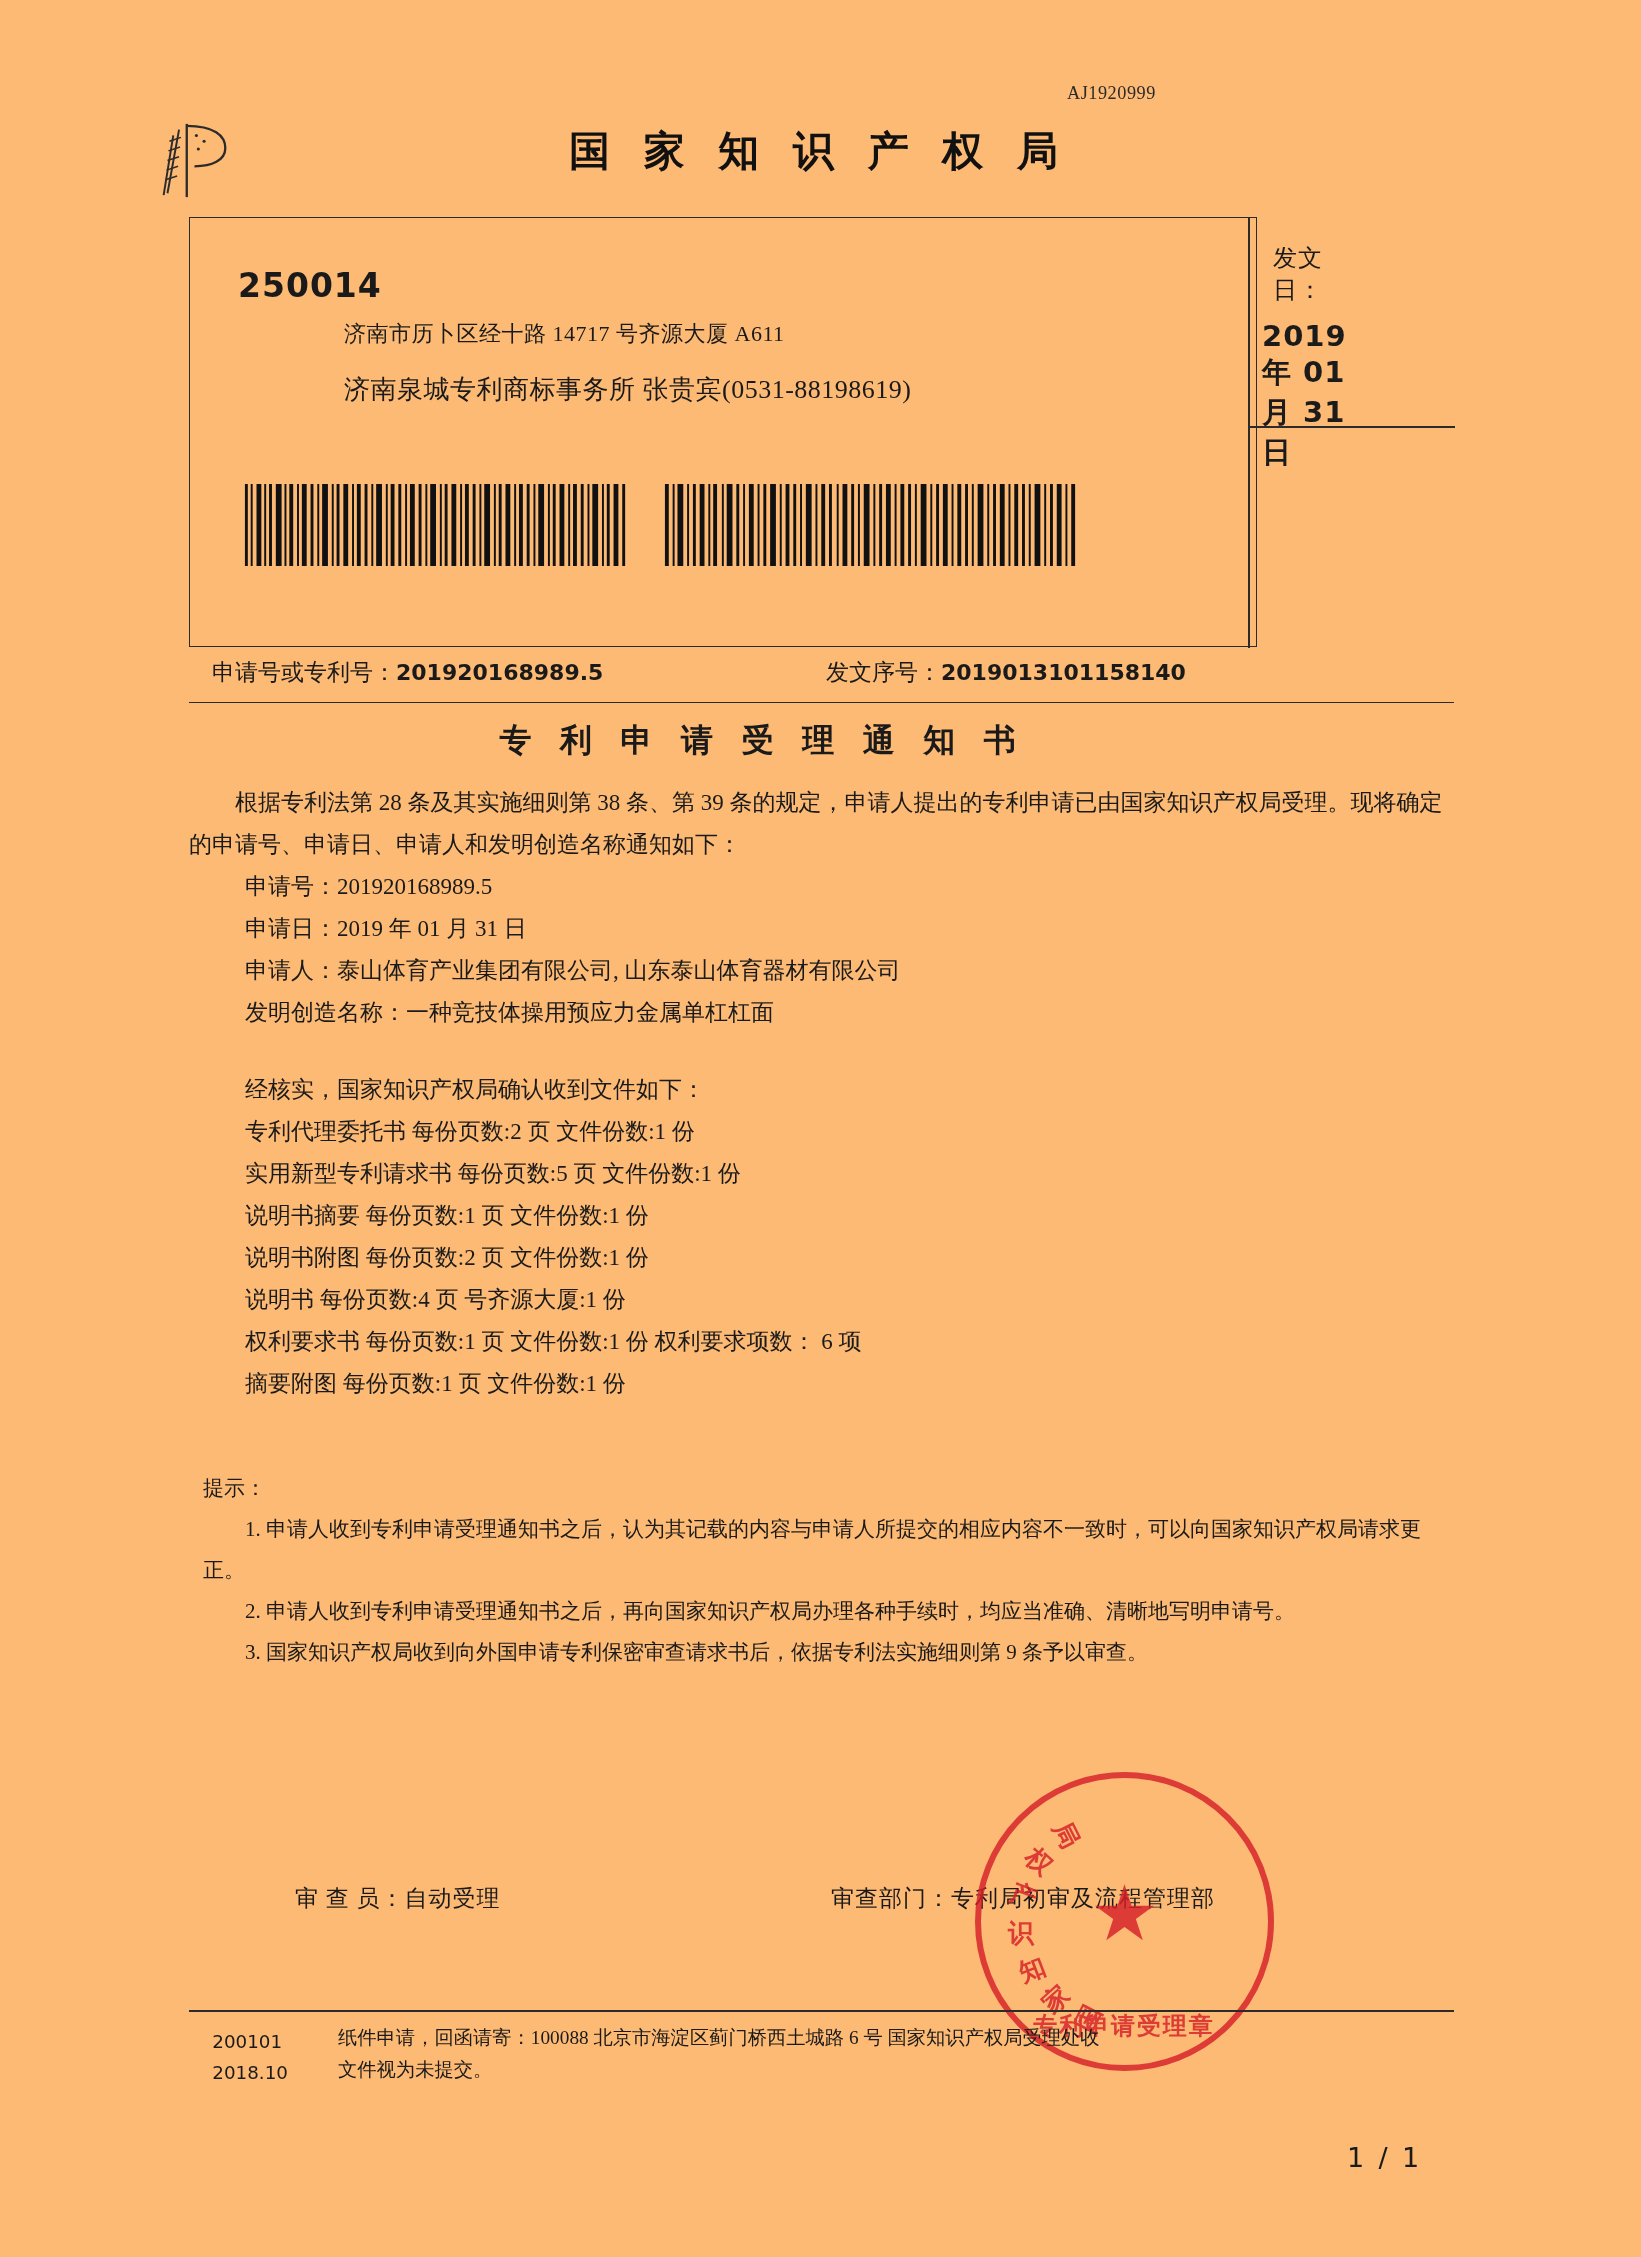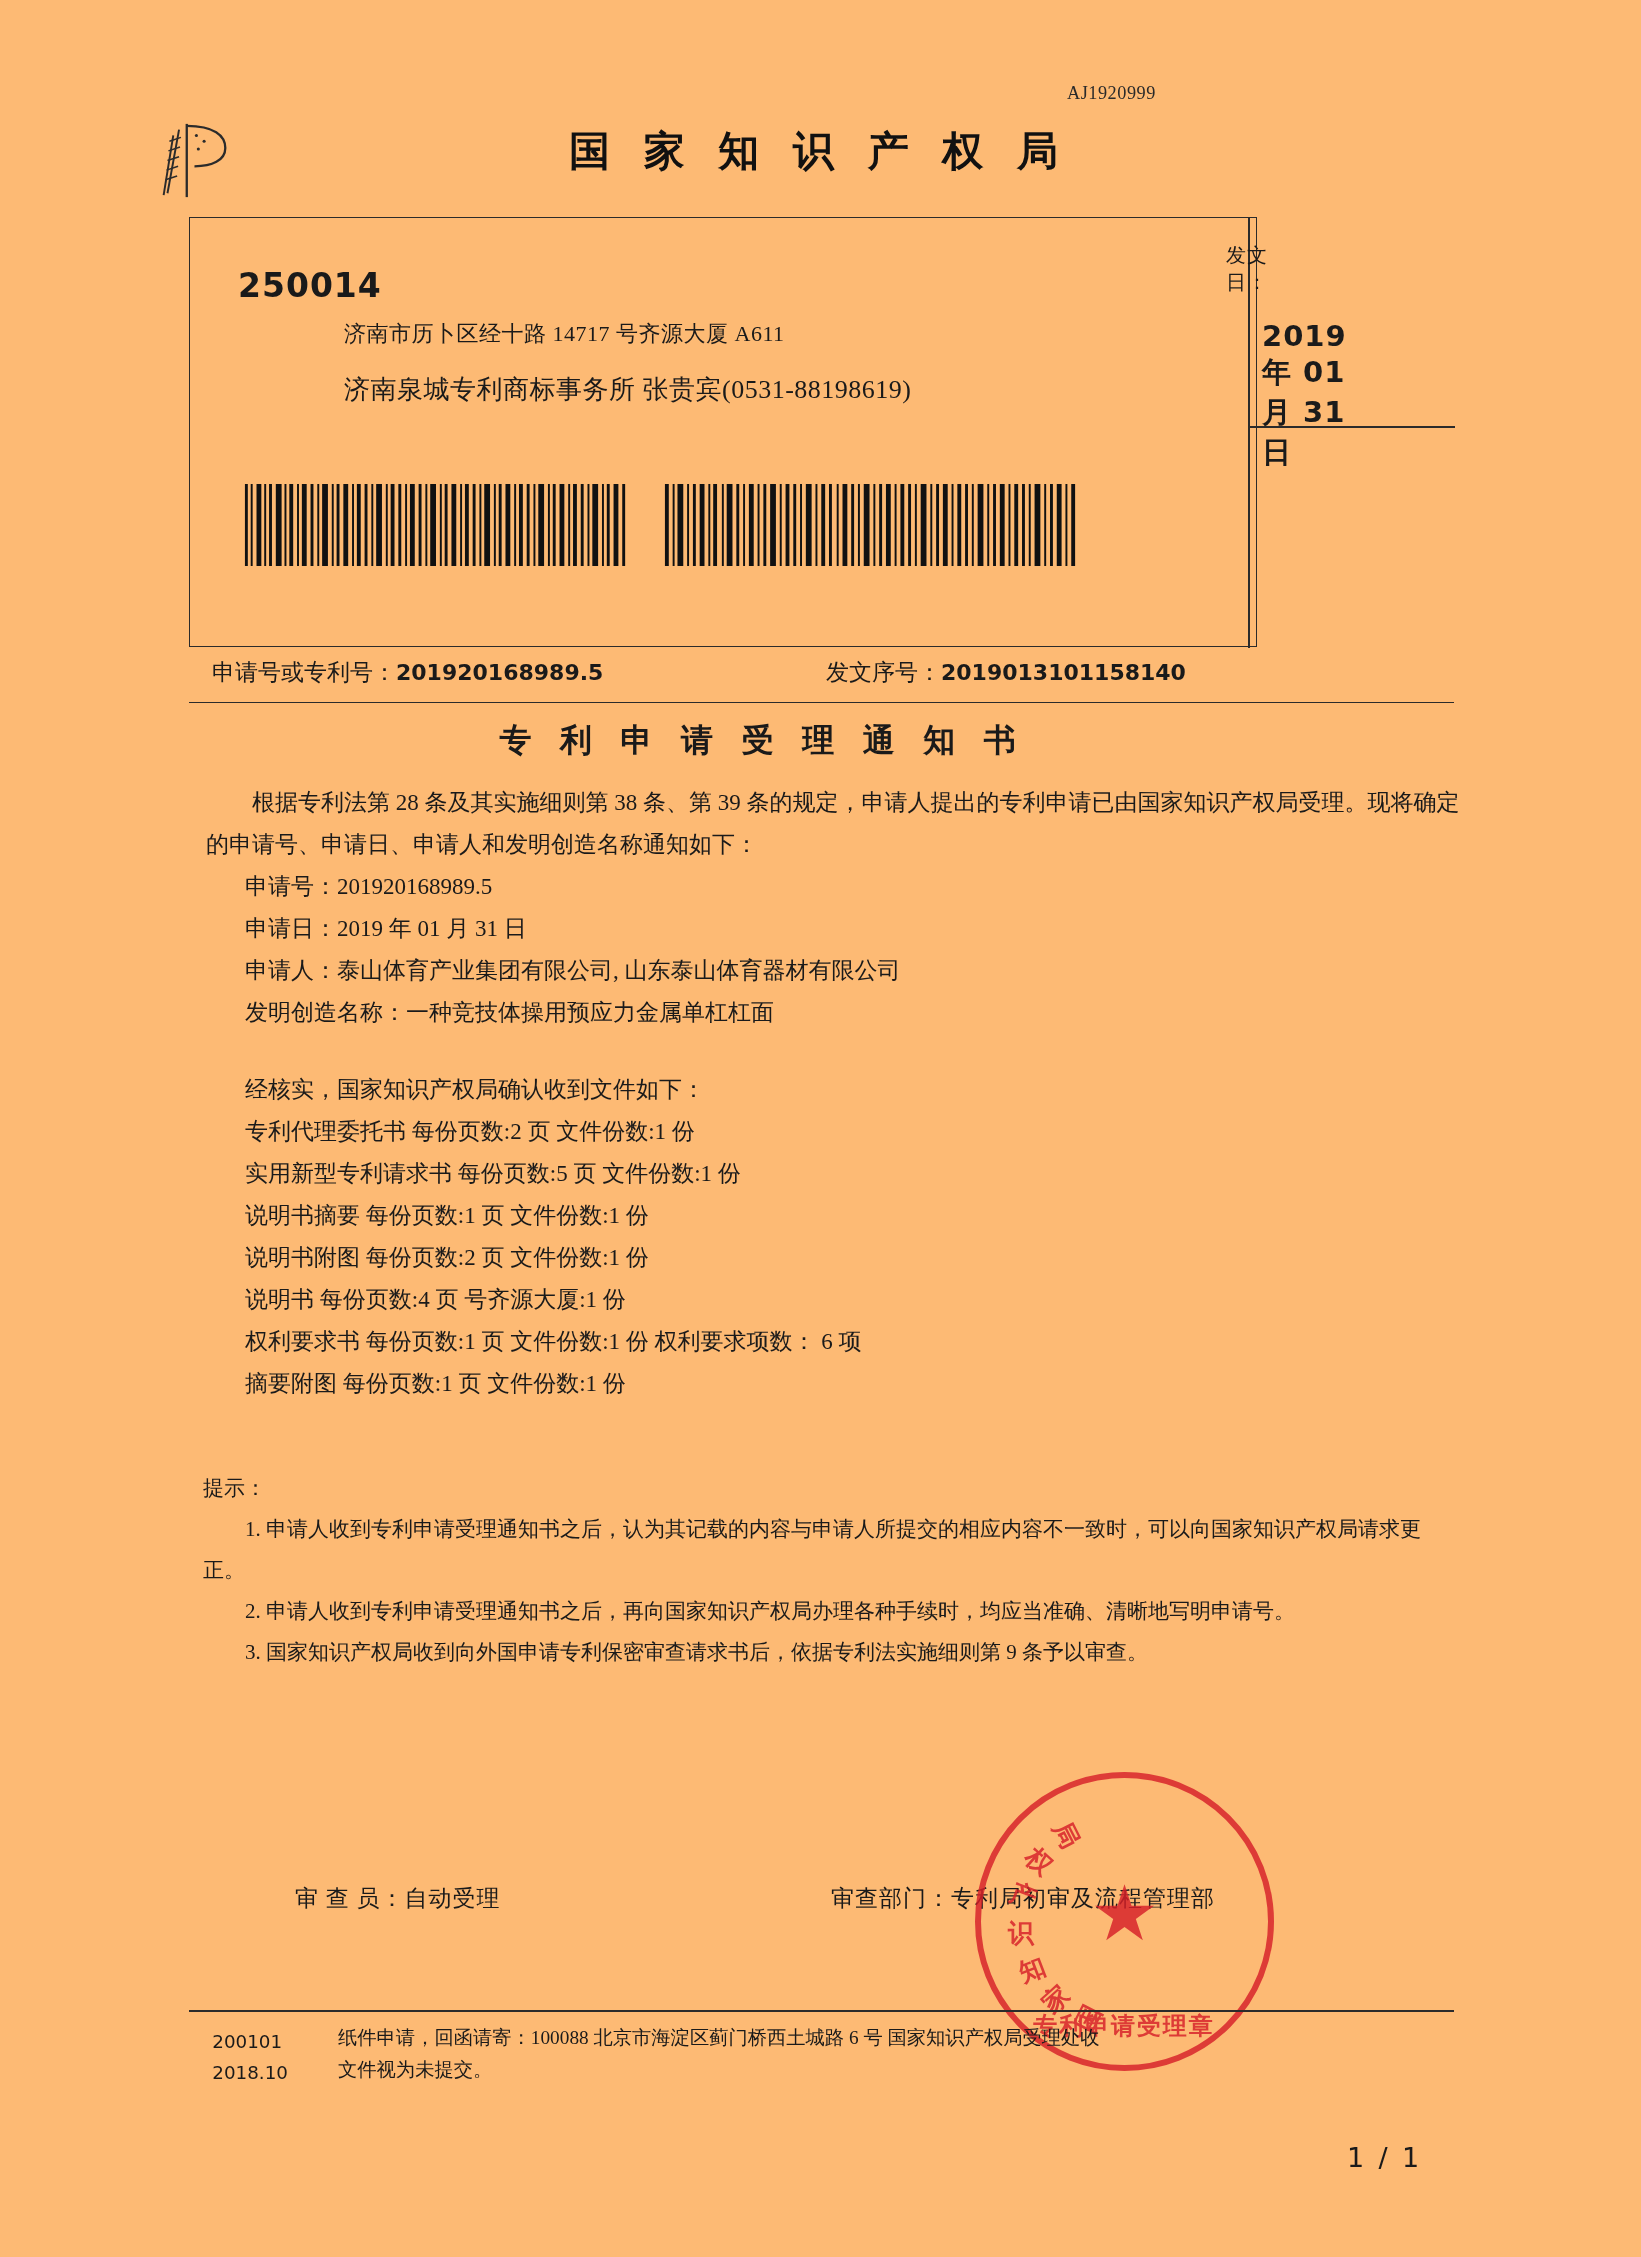--- a/index.html
+++ b/index.html
@@ -76,23 +76,23 @@
   .frame-hline-right {
     position: absolute;
     left: 1058px;
     top: 208px;
     width: 207px;
     height: 1.9px;
     background: #2b2b2b;
   }
   .issue-date-label {
     position: absolute;
-    left: 1036px;
+    left: 1083px;
     top: 24px;
-    font-size: 20px;
+    font-size: 24px;
     letter-spacing: 1px;
   }
   .issue-date-value {
     position: absolute;
     left: 1072px;
     top: 101px;
     font-size: 29px;
     font-family: "DejaVu Sans", sans-serif;
     font-weight: 600;
     letter-spacing: 1px;
@@ -169,21 +169,21 @@
   }
   
   .body {
     position: absolute;
     left: 189px;
     top: 782px;
     width: 1274px;
     font-size: 23px;
     line-height: 42px;
   }
-  .p-indent { text-indent: 46px; margin-left: 17px; }
+  .p-indent { text-indent: 46px; }
   .kv { margin-left: 56px; }
   .mt-block { margin-top: 35px; }
   .tips {
     position: absolute;
     left: 203px;
     top: 1468px;
     width: 1255px;
     font-size: 21px;
     line-height: 41px;
   }

